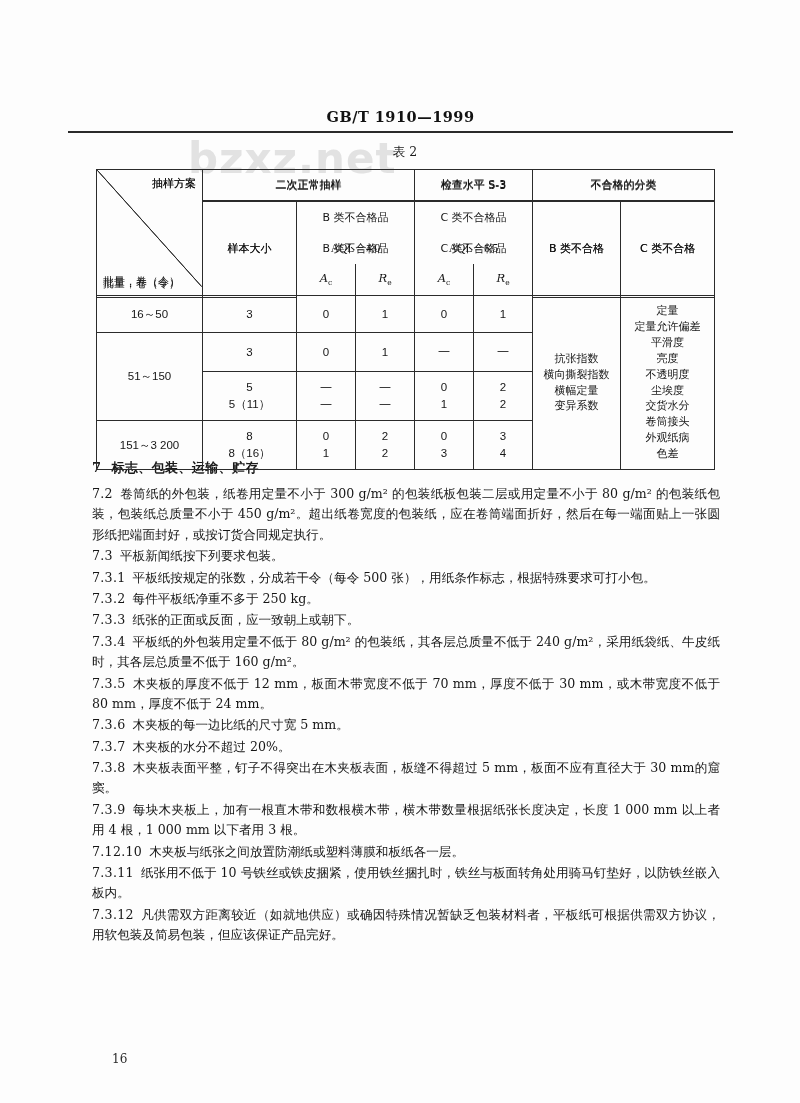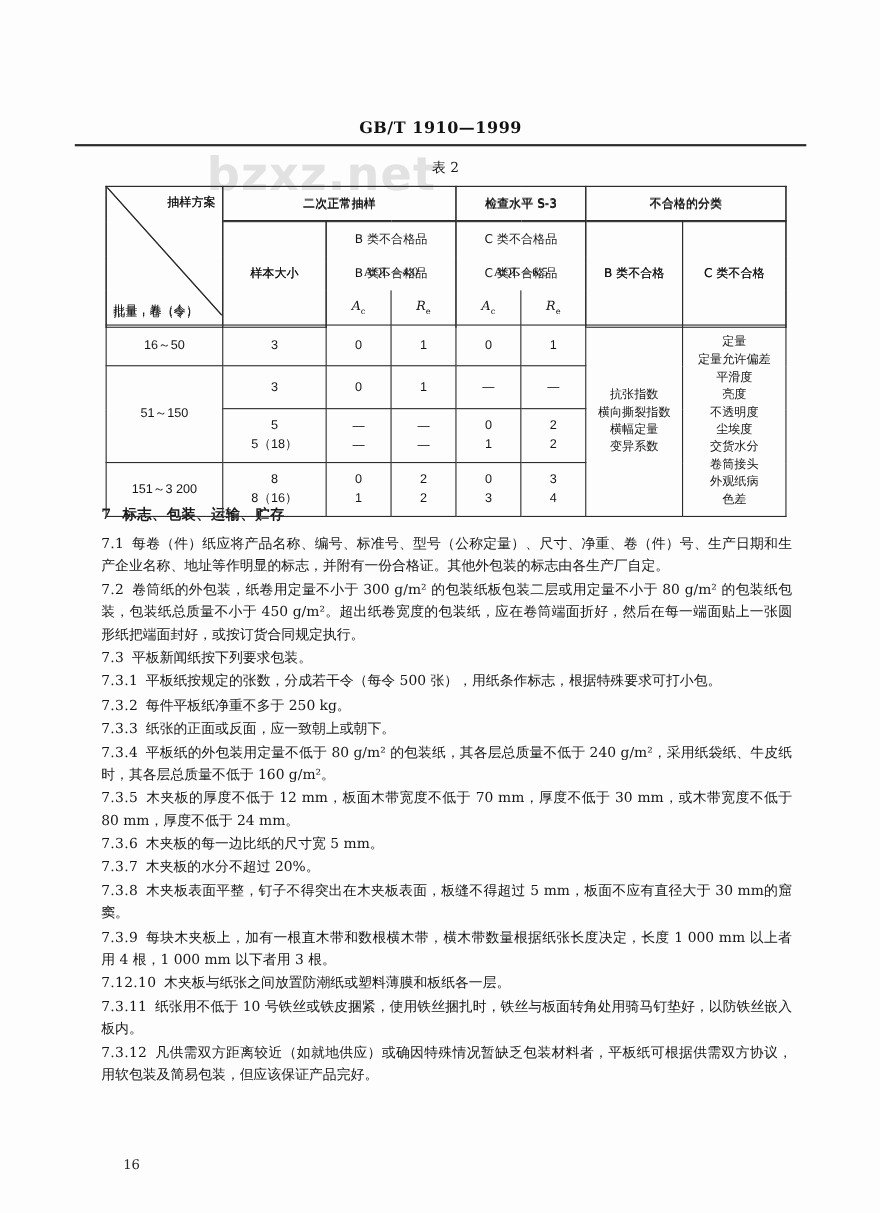--- a/index.html
+++ b/index.html
@@ -322,21 +322,21 @@
         <td class="num" style="height:34px">3</td>
         <td class="num">0</td>
         <td class="num">1</td>
         <td class="dash">—</td>
         <td class="dash">—</td>
       </tr>
 
       <tr>
         <td class="num" style="height:44px">
           <div>5</div>
-          <div>5（18）</div>
+          <div>5（11）</div>
         </td>
         <td class="dash">
           <div>—</div>
           <div>—</div>
         </td>
         <td class="dash">
           <div>—</div>
           <div>—</div>
         </td>
         <td class="num">
@@ -374,21 +374,20 @@
       </tr>
     </tbody>
       </table>
   </div>
 
   <div class="sec-h">
     <span class="n">7</span><span>标志、包装、运输、贮存</span>
   </div>
 
   <div class="body" id="body-copy">
-      <p><span class="pn">7.1</span><span>每卷（件）纸应将产品名称、编号、标准号、型号（公称定量）、尺寸、净重、卷（件）号、生产日期和生产企业名称、地址等作明显的标志，并附有一份合格证。其他外包装的标志由各生产厂自定。</span></p>
       <p><span class="pn">7.2</span><span>卷筒纸的外包装，纸卷用定量不小于 <span class="unit">300 g/m²</span> 的包装纸板包装二层或用定量不小于 <span class="unit">80 g/m²</span> 的包装纸包装，包装纸总质量不小于 <span class="unit">450 g/m²</span>。超出纸卷宽度的包装纸，应在卷筒端面折好，然后在每一端面贴上一张圆形纸把端面封好，或按订货合同规定执行。</span></p>
       <p><span class="pn">7.3</span><span>平板新闻纸按下列要求包装。</span></p>
       <p><span class="pn">7.3.1</span><span>平板纸按规定的张数，分成若干令（每令 <span class="unit">500 张</span>），用纸条作标志，根据特殊要求可打小包。</span></p>
       <p><span class="pn">7.3.2</span><span>每件平板纸净重不多于 <span class="unit">250 kg</span>。</span></p>
       <p><span class="pn">7.3.3</span><span>纸张的正面或反面，应一致朝上或朝下。</span></p>
       <p><span class="pn">7.3.4</span><span>平板纸的外包装用定量不低于 <span class="unit">80 g/m²</span> 的包装纸，其各层总质量不低于 <span class="unit">240 g/m²</span>，采用纸袋纸、牛皮纸时，其各层总质量不低于 <span class="unit">160 g/m²</span>。</span></p>
       <p><span class="pn">7.3.5</span><span>木夹板的厚度不低于 <span class="unit">12 mm</span>，板面木带宽度不低于 <span class="unit">70 mm</span>，厚度不低于 <span class="unit">30 mm</span>，或木带宽度不低于 <span class="unit">80 mm</span>，厚度不低于 <span class="unit">24 mm</span>。</span></p>
       <p><span class="pn">7.3.6</span><span>木夹板的每一边比纸的尺寸宽 <span class="unit">5 mm</span>。</span></p>
       <p><span class="pn">7.3.7</span><span>木夹板的水分不超过 <span class="unit">20%</span>。</span></p>
       <p><span class="pn">7.3.8</span><span>木夹板表面平整，钉子不得突出在木夹板表面，板缝不得超过 <span class="unit">5 mm</span>，板面不应有直径大于 <span class="unit">30 mm</span>的窟窦。</span></p>

